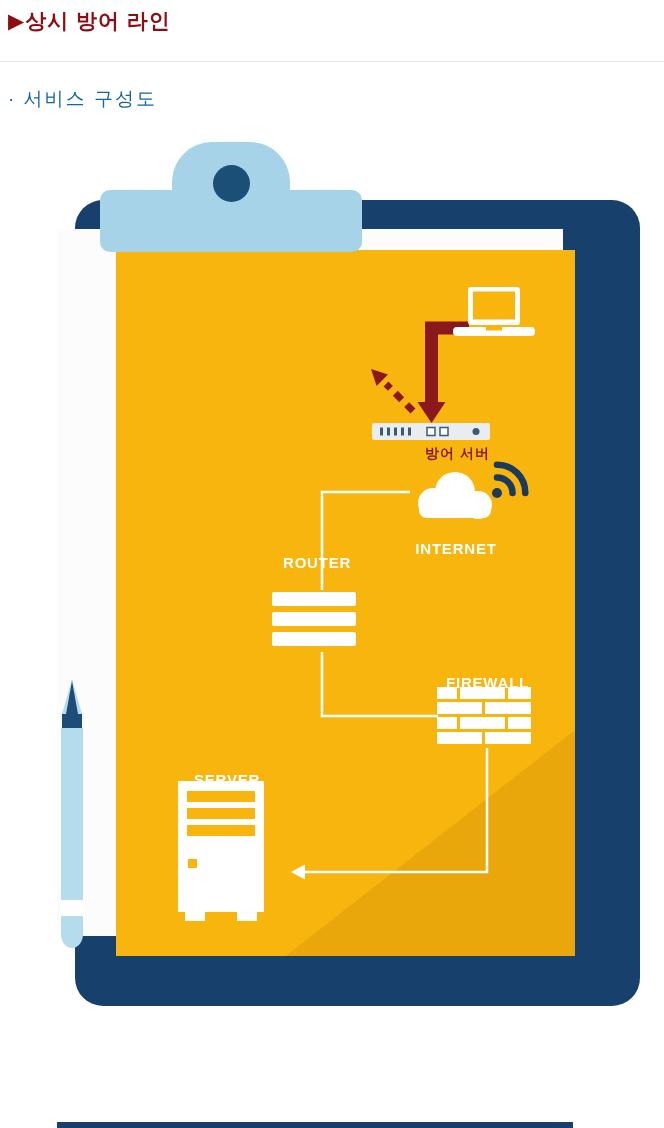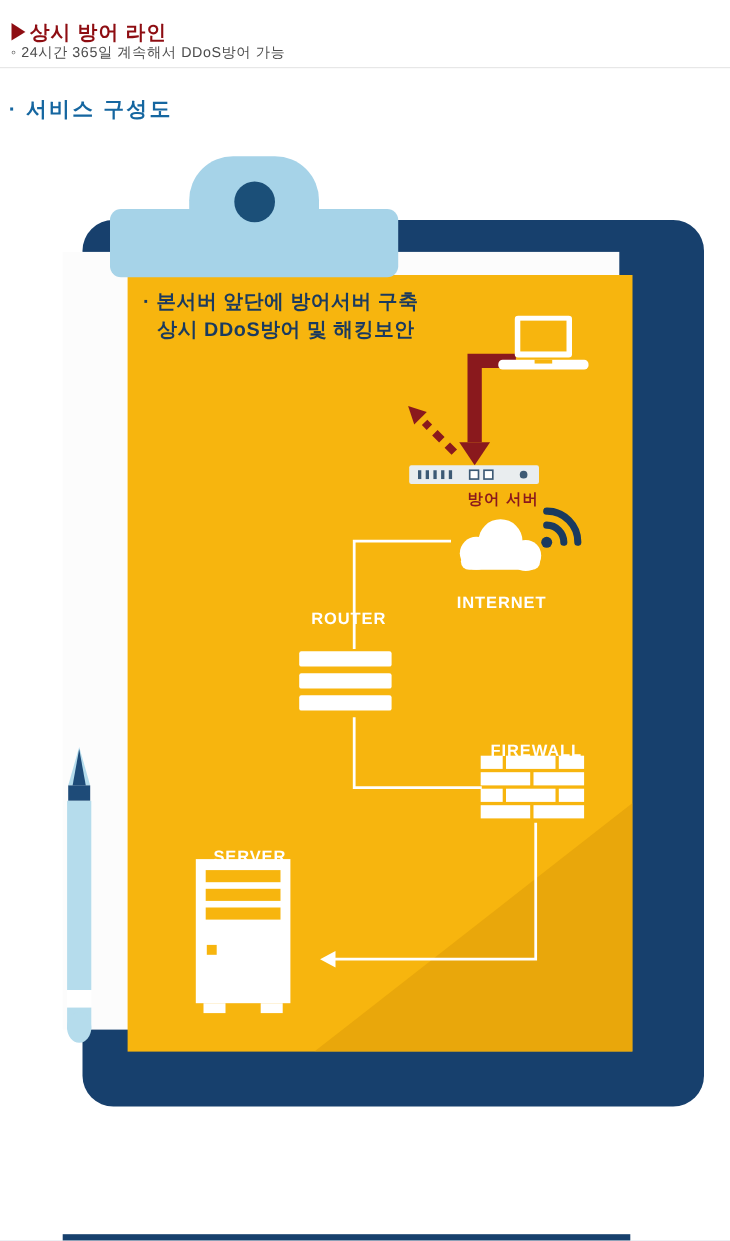--- a/index.html
+++ b/index.html
@@ -14,24 +14,24 @@
     --section-blue:#1566A0;
   }
   *{margin:0;padding:0;box-sizing:border-box;}
   body{background:#fff;}
   .stage{
     position:relative;width:664px;height:1128px;background:#fff;overflow:hidden;
     font-family:"Liberation Sans","DejaVu Sans",sans-serif;
   }
   .abs{position:absolute;}
   
-  .title{left:8px;top:17px;font-size:18px;font-weight:bold;color:var(--title-red);letter-spacing:1px;font-family:Liberation Serif, serif;}
+  .title{left:8px;top:7px;font-size:21px;font-weight:bold;color:var(--title-red);letter-spacing:1px;}
   .note{left:10px;top:39px;font-size:13px;color:#4d4d4d;letter-spacing:0.5px;}
   .divider{left:0;top:61px;width:664px;height:1px;background:#e5e5e5;}
-  .section-title{left:8px;top:86px;font-size:19px;font-weight:bold;color:var(--section-blue);letter-spacing:2px;}
+  .section-title{left:8px;top:86px;font-size:19px;font-weight:normal;color:var(--section-blue);letter-spacing:2px;}
   
   .clipboard{left:75px;top:200px;width:565px;height:806px;background:var(--clipboard-navy);border-radius:28px;z-index:1;}
   .white-paper{left:57px;top:229px;width:506px;height:707px;background:#fcfcfc;z-index:2;}
   .yellow-paper{left:116px;top:250px;width:459px;height:706px;background:var(--paper-yellow);z-index:3;}
   .paper-shadow{left:116px;top:250px;width:459px;height:706px;background:var(--paper-shadow);
     clip-path:polygon(100% 68%,100% 100%,37% 100%);z-index:4;}
   .clip-knob{left:172px;top:142px;width:118px;height:80px;background:var(--clip-blue);border-radius:40px 40px 14px 14px;z-index:7;}
   .clip-hole{left:213px;top:165px;width:37px;height:37px;border-radius:50%;background:var(--clip-hole);z-index:8;}
   .clip-bar{left:100px;top:190px;width:262px;height:62px;background:var(--clip-blue);border-radius:10px;z-index:7;}
   
@@ -61,36 +61,31 @@
   .foot-right{left:237px;top:912px;}
   .pen{left:58px;top:678px;z-index:9;overflow:visible;}
   .bottom-strip{left:57px;top:1122px;width:516px;height:6px;background:var(--clipboard-navy);z-index:0;}
 </style>
 </head>
 <body>
 
 <div class="stage">
 
   <div class="abs title">▶상시 방어 라인</div>
-  <div class="abs note">◦ 24시간 365일 계속해서 DDoS방어 가능</div>
   <div class="abs divider"></div>
   <div class="abs section-title">· 서비스  구성도</div>
 
   <div class="abs clipboard"></div>
   <div class="abs white-paper"></div>
   <div class="abs yellow-paper"></div>
   <div class="abs paper-shadow"></div>
   <div class="abs clip-knob"></div>
   <div class="abs clip-hole"></div>
   <div class="abs clip-bar"></div>
 
-  <div class="abs diagram-note">
-    <div>· 본서버 앞단에 방어서버 구축</div>
-    <div class="indent">상시 DDoS방어 및 해킹보안</div>
-  </div>
 
   <svg class="abs overlay" width="664" height="1128" viewBox="0 0 664 1128">
     <g>
       <path d="M469 328 H431.5 V402" stroke="var(--arrow-red)" stroke-width="13" fill="none"></path>
       <polygon points="431.5,423 417.5,402 445.5,402" fill="var(--arrow-red)"></polygon>
     </g>
     <g>
       <line x1="413" y1="411" x2="386" y2="384" stroke="var(--arrow-red)" stroke-width="7" stroke-dasharray="9 7"></line>
       <polygon points="371,369 388,374.6 376.6,386" fill="var(--arrow-red)"></polygon>
     </g>

